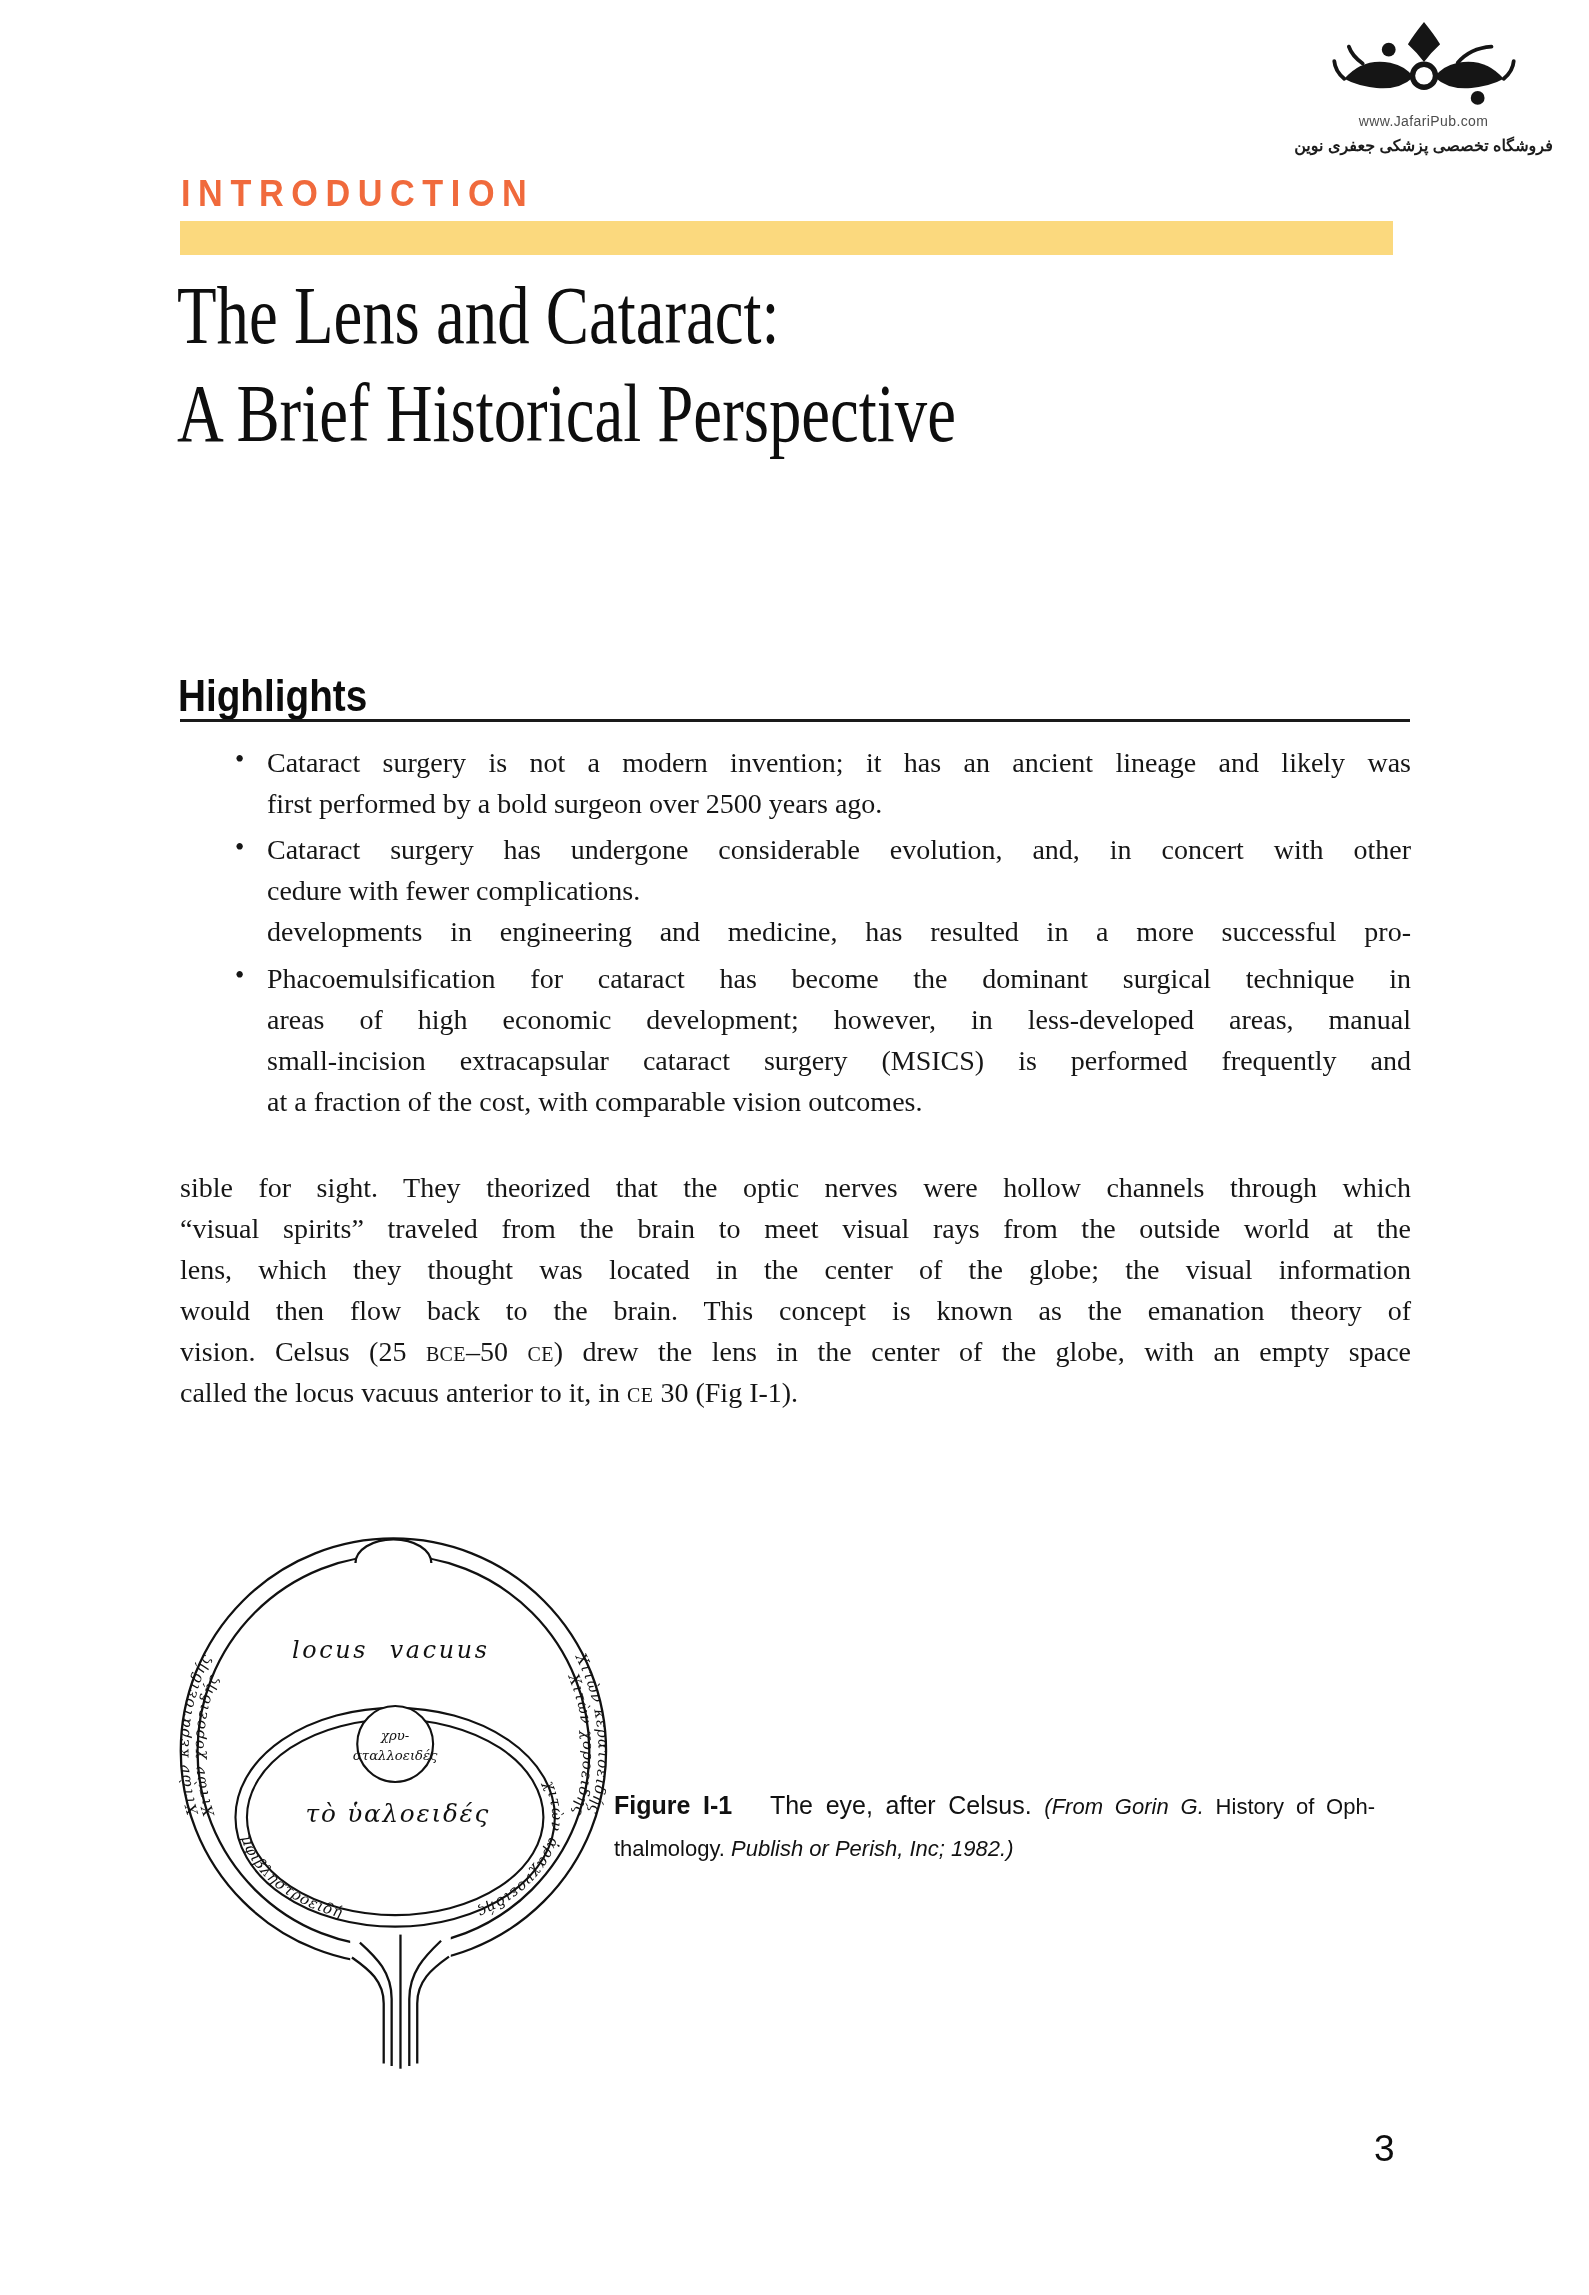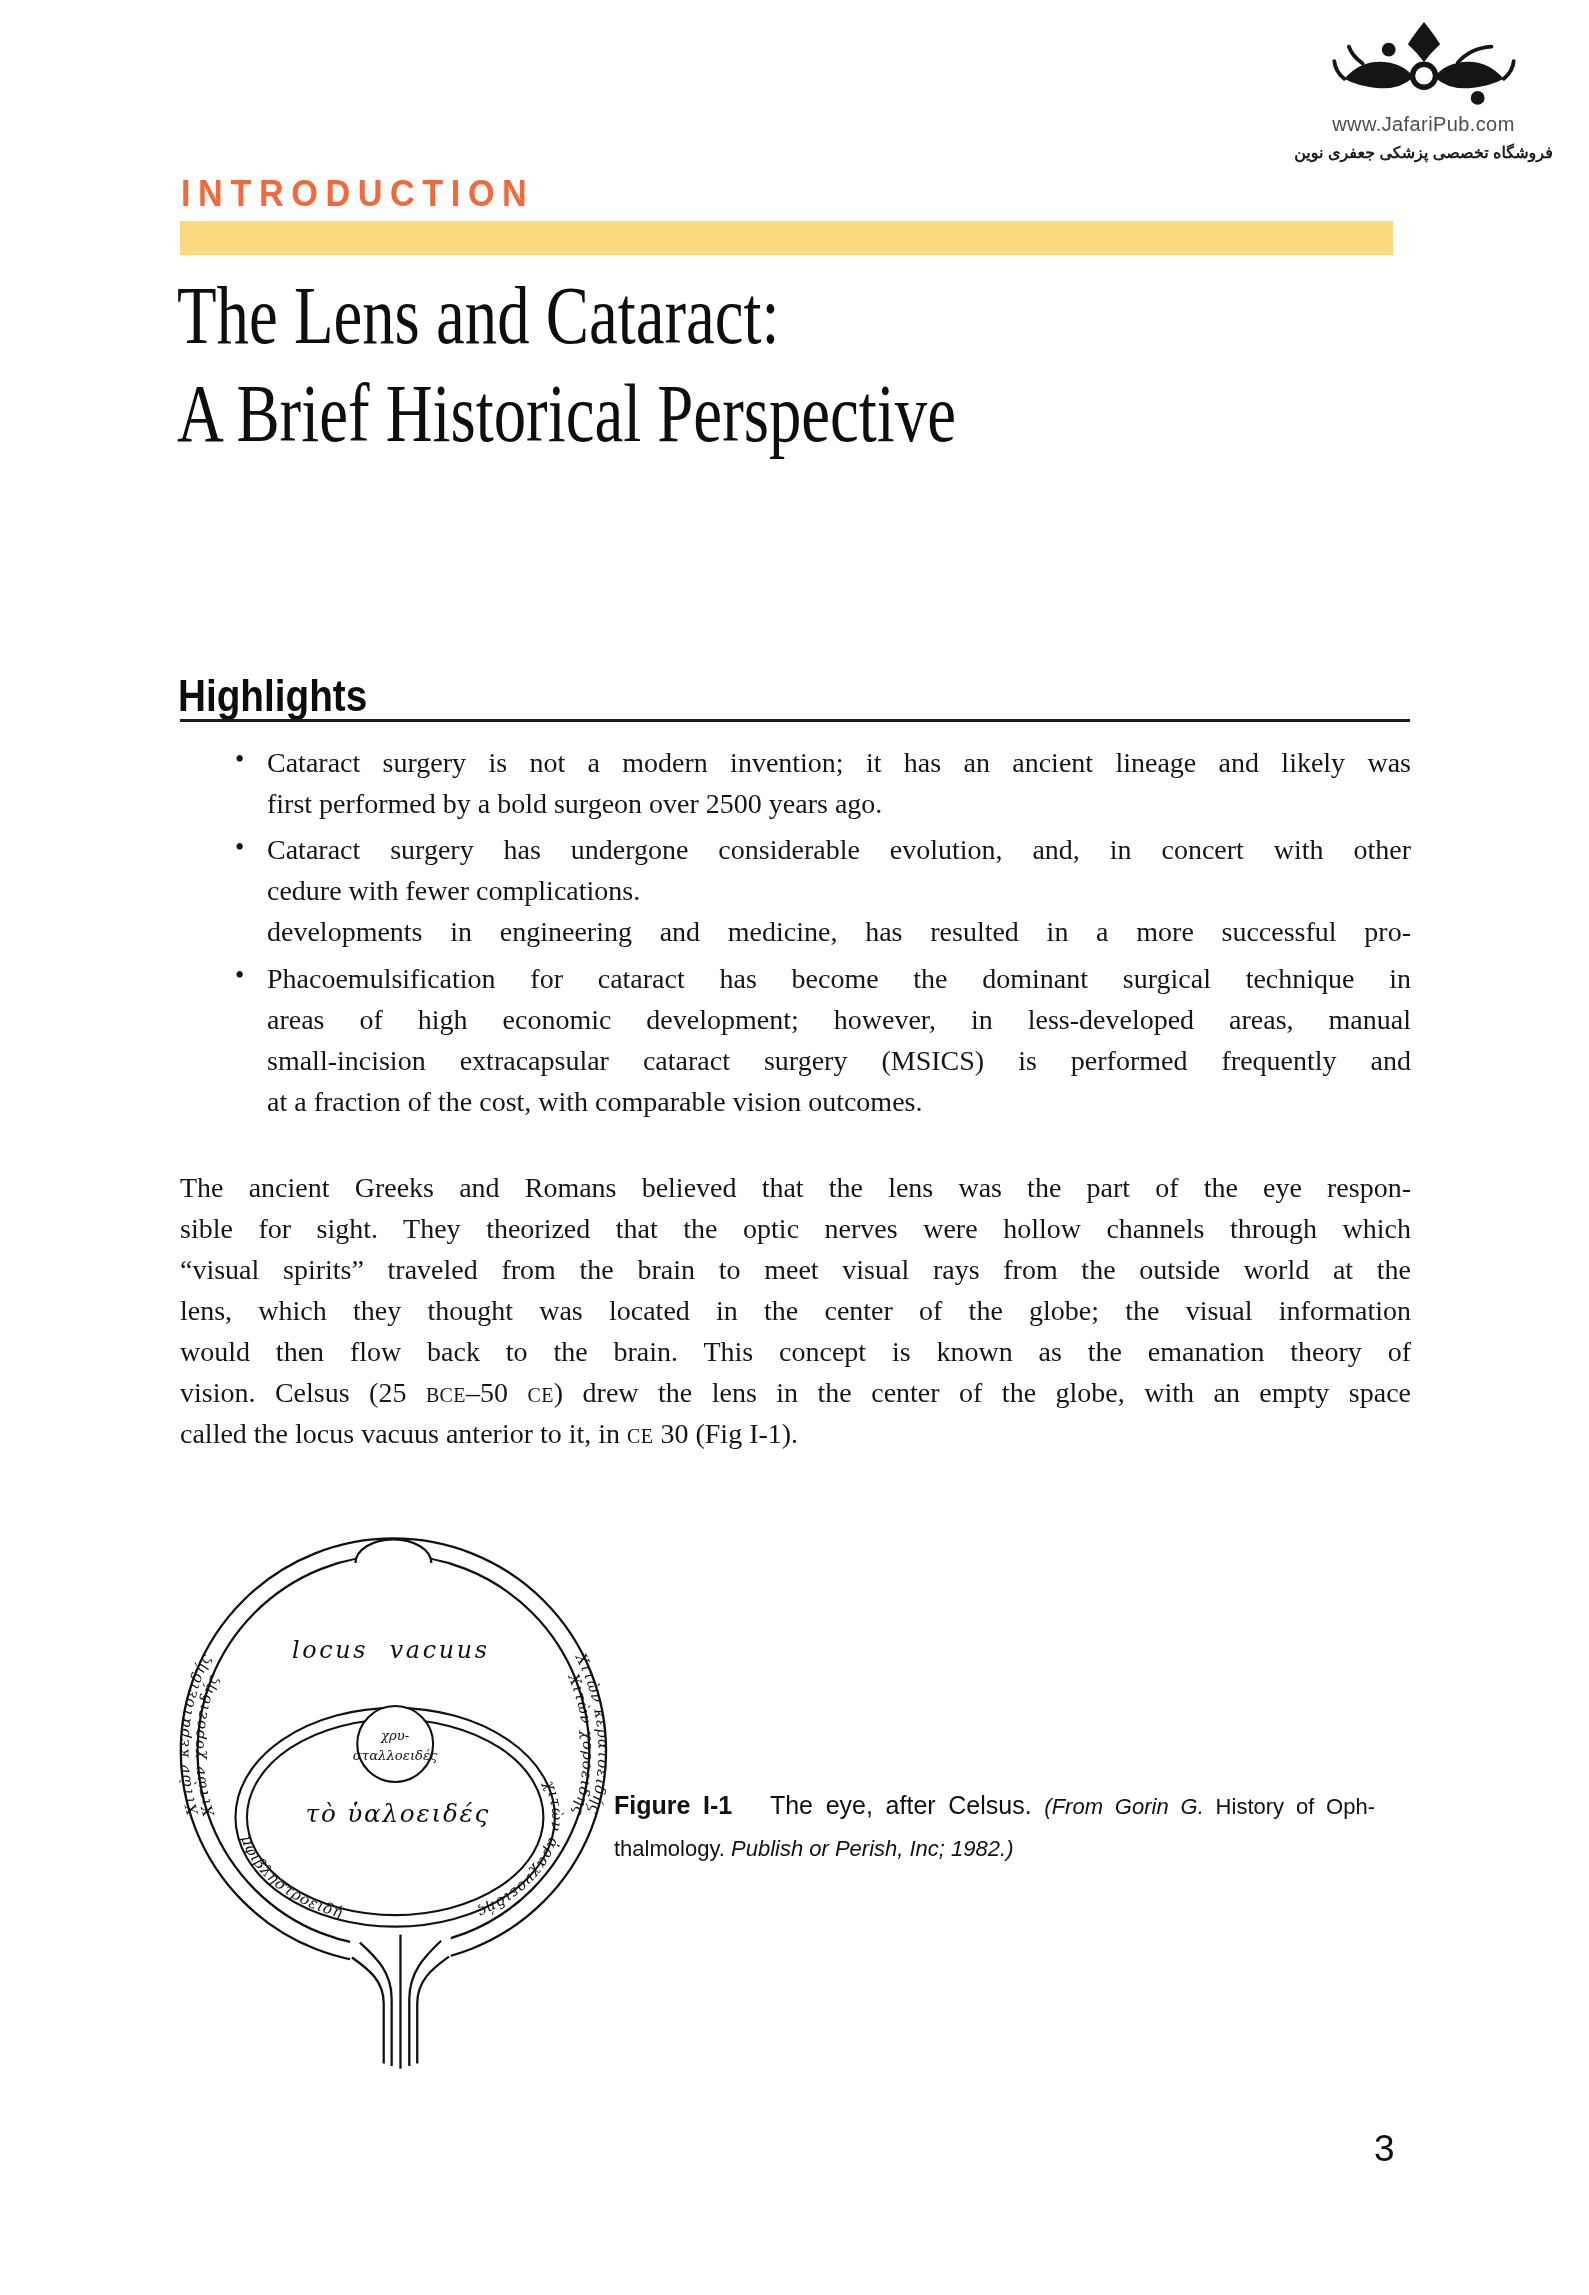--- a/index.html
+++ b/index.html
@@ -3,21 +3,21 @@
 <meta charset="utf-8">
 <style>
   html,body{margin:0;padding:0;background:#e8e8e8;}
   .page{
     position:relative;width:1589px;height:2295px;background:#ffffff;
     font-family:"Liberation Serif","DejaVu Serif",serif;color:#161616;overflow:hidden;
   }
   
   .brand{position:absolute;left:1278px;top:17.7px;width:291px;text-align:center;}
   .brand-mark{display:block;margin:0 auto;width:184px;height:94px;}
-  .brand-url{font-family:"Liberation Sans",sans-serif;font-size:20px;color:#4d4d4d;letter-spacing:0.4px;margin-top:1.8px;}
+  .brand-url{font-family:"Liberation Sans",sans-serif;font-size:14px;color:#4d4d4d;letter-spacing:0.4px;margin-top:1.8px;}
   .brand-fa{direction:rtl;font-family:Liberation Sans, sans-serif;font-size:16px;font-weight:600;color:#1c1c1c;margin-top:7px;white-space:nowrap;}
   
   .kicker{
     position:absolute;left:181px;top:173px;
     font-family:"Liberation Sans",sans-serif;font-weight:bold;font-size:36px;
     letter-spacing:8px;color:#f06a3c;transform:scaleX(.95);transform-origin:left top;white-space:nowrap;
   }
   .yellow-bar{position:absolute;left:180px;top:221px;width:1213px;height:34px;background:#fbd97e;}
   .page-title{
     position:absolute;left:177px;top:267px;width:1324px;
@@ -108,21 +108,20 @@
       <div class="bullet-item">
         <span class="bullet-dot">•</span>
         <div class="tline"><span>Phacoemulsification for cataract has become the dominant surgical technique in</span></div>
         <div class="tline"><span>areas of high economic development; however, in less-developed areas, manual</span></div>
         <div class="tline"><span>small-incision extracapsular cataract surgery (MSICS) is performed frequently and</span></div>
         <div class="tline tlast"><span>at a fraction of the cost, with comparable vision outcomes.</span></div>
       </div>
     </div>
 
   <div class="body-par">
-      <div class="tline"><span>The ancient Greeks and Romans believed that the lens was the part of the eye respon-</span></div>
       <div class="tline"><span>sible for sight. They theorized that the optic nerves were hollow channels through which</span></div>
       <div class="tline"><span>“visual spirits” traveled from the brain to meet visual rays from the outside world at the</span></div>
       <div class="tline"><span>lens, which they thought was located in the center of the globe; the visual information</span></div>
       <div class="tline"><span>would then flow back to the brain. This concept is known as the </span><span class="seg-i">emanation theory of</span></div>
       <div class="tline"><span class="seg-i">vision.</span><span> Celsus (25 </span><span class="seg-sc">bce</span><span>–50 </span><span class="seg-sc">ce</span><span>) drew the lens in the center of the globe, with an empty space</span></div>
       <div class="tline tlast"><span>called the </span><span class="seg-i">locus vacuus</span><span> anterior to it, in </span><span class="seg-sc">ce</span><span> 30 (Fig I-1).</span></div>
     </div>
 
   <svg class="fig-svg" viewBox="0 0 544 612">
     <defs>

